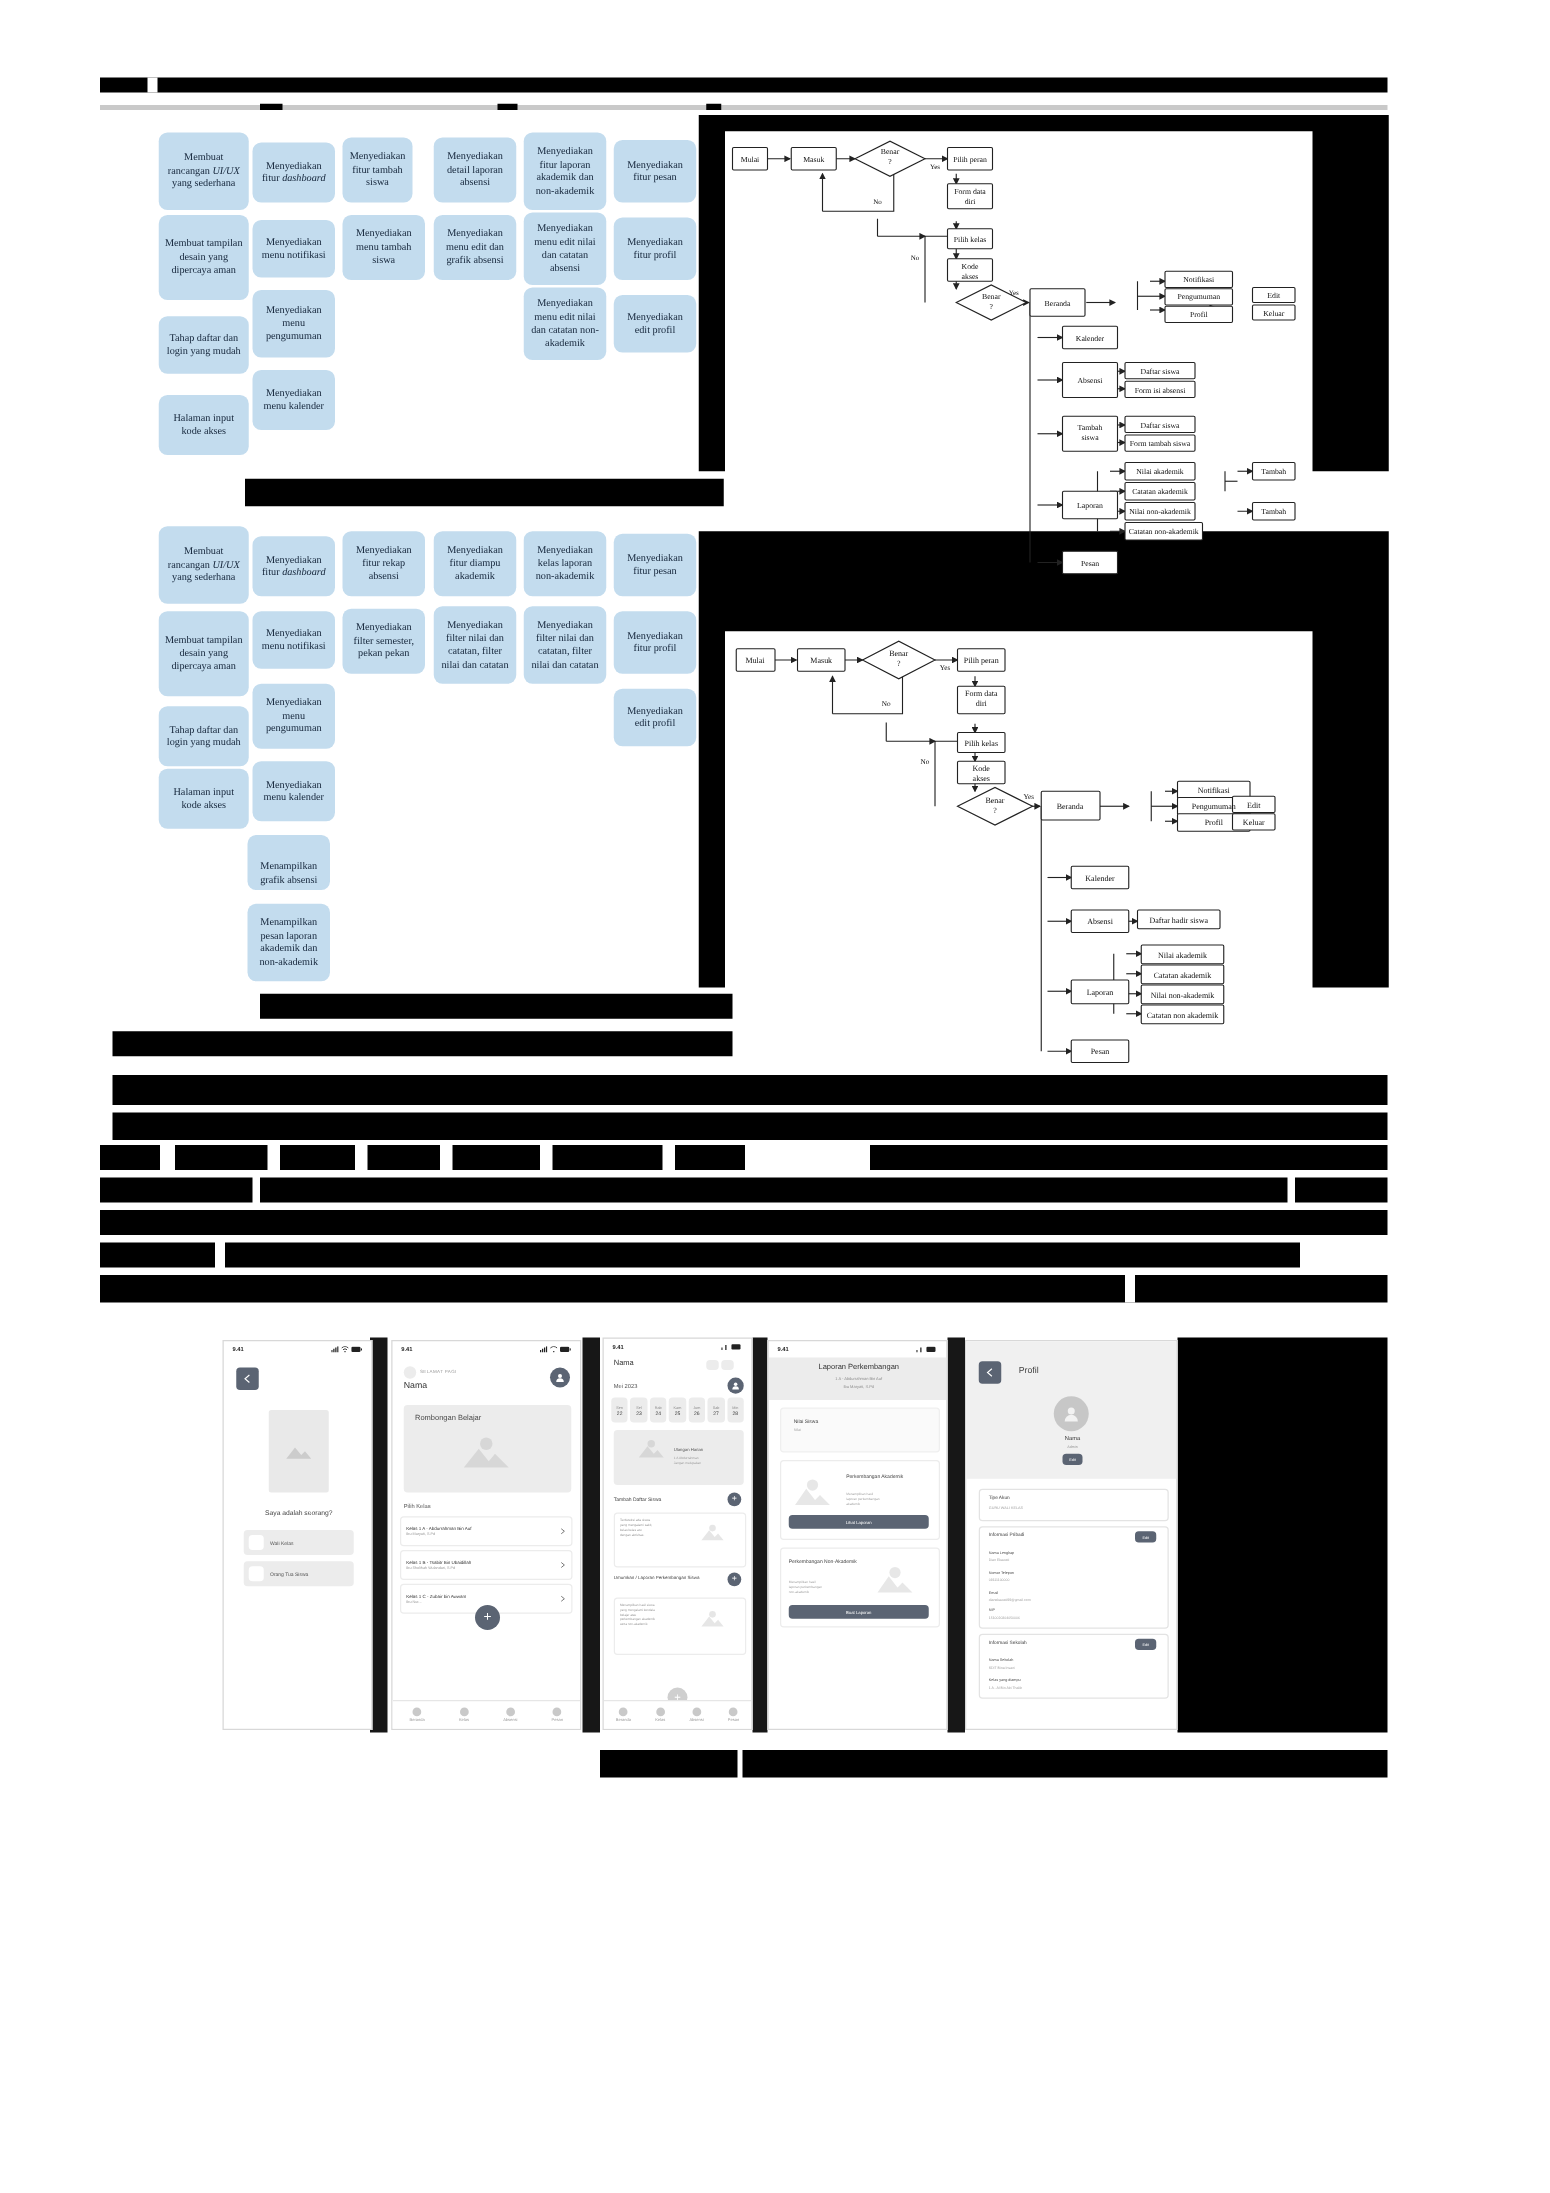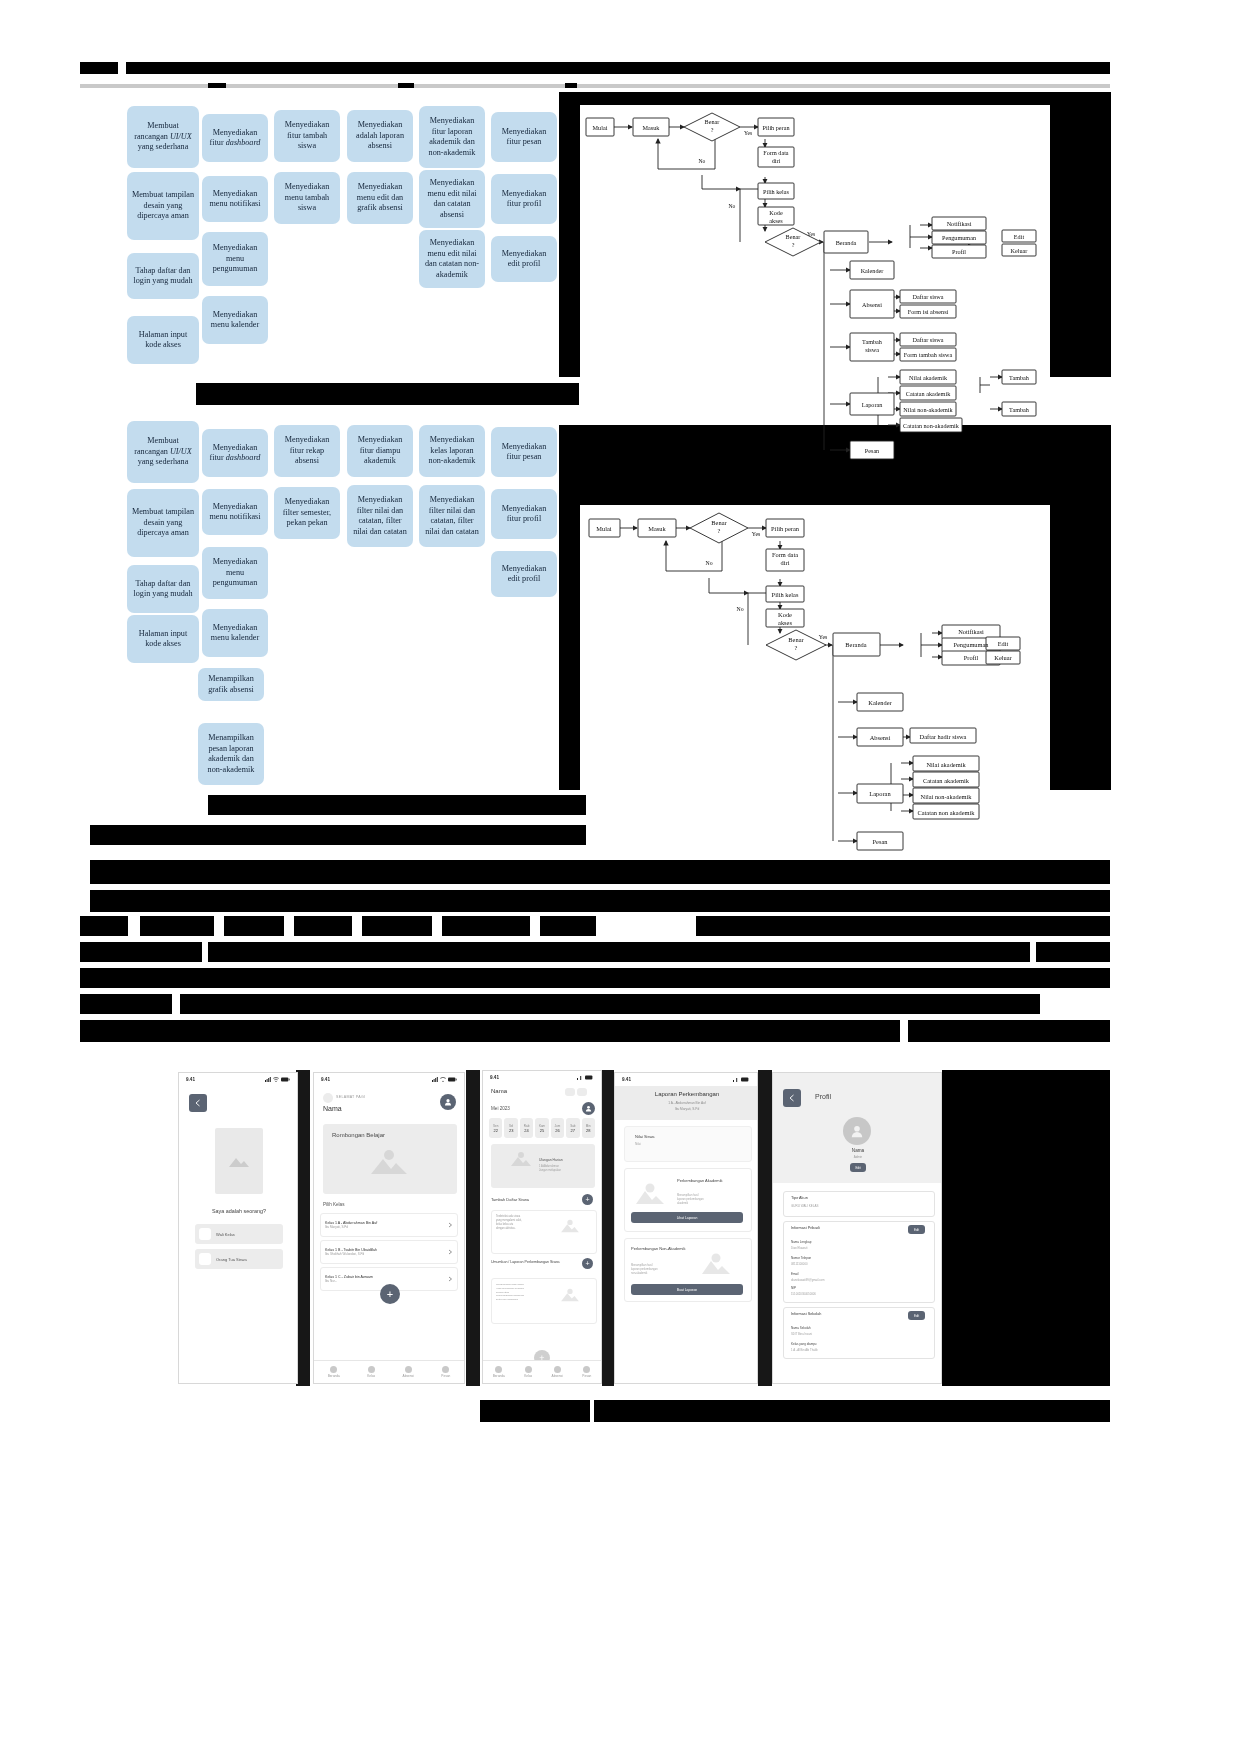--- a/index.html
+++ b/index.html
@@ -155,29 +155,29 @@
     <div class="card" style="left:202px;top:176px;width:66px;height:46px;">
       <span>Menyediakan menu notifikasi</span>
     </div>
     <div class="card" style="left:202px;top:232px;width:66px;height:54px;">
       <span>Menyediakan menu pengumuman</span>
     </div>
     <div class="card" style="left:202px;top:296px;width:66px;height:48px;">
       <span>Menyediakan menu kalender</span>
     </div>
 
-    <div class="card" style="left:274px;top:110px;width:66px;height:52px;">
+    <div class="card" style="left:274px;top:110px;width:56px;height:52px;">
       <span>Menyediakan fitur tambah siswa</span>
     </div>
     <div class="card" style="left:274px;top:172px;width:66px;height:52px;">
       <span>Menyediakan menu tambah siswa</span>
     </div>
 
     <div class="card" style="left:347px;top:110px;width:66px;height:52px;">
-      <span>Menyediakan adalah laporan absensi</span>
+      <span>Menyediakan detail laporan absensi</span>
     </div>
     <div class="card" style="left:347px;top:172px;width:66px;height:52px;">
       <span>Menyediakan menu edit dan grafik absensi</span>
     </div>
 
     <div class="card" style="left:419px;top:106px;width:66px;height:62px;">
       <span>Menyediakan fitur laporan akademik dan non-akademik</span>
     </div>
     <div class="card" style="left:419px;top:170px;width:66px;height:58px;">
       <span>Menyediakan menu edit nilai dan catatan absensi</span>
@@ -217,21 +217,21 @@
     </div>
     <div class="card" style="left:202px;top:489px;width:66px;height:46px;">
       <span>Menyediakan menu notifikasi</span>
     </div>
     <div class="card" style="left:202px;top:547px;width:66px;height:52px;">
       <span>Menyediakan menu pengumuman</span>
     </div>
     <div class="card" style="left:202px;top:609px;width:66px;height:48px;">
       <span>Menyediakan menu kalender</span>
     </div>
-    <div class="card" style="left:198px;top:668px;width:66px;height:33px;">
+    <div class="card" style="left:198px;top:668px;width:66px;height:44px;align-items:flex-end;">
       <span>Menampilkan grafik absensi</span>
     </div>
     <div class="card" style="left:198px;top:723px;width:66px;height:62px;">
       <span>Menampilkan pesan laporan akademik dan non-akademik</span>
     </div>
 
     <div class="card" style="left:274px;top:425px;width:66px;height:52px;">
       <span>Menyediakan fitur rekap absensi</span>
     </div>
     <div class="card" style="left:274px;top:487px;width:66px;height:52px;">

